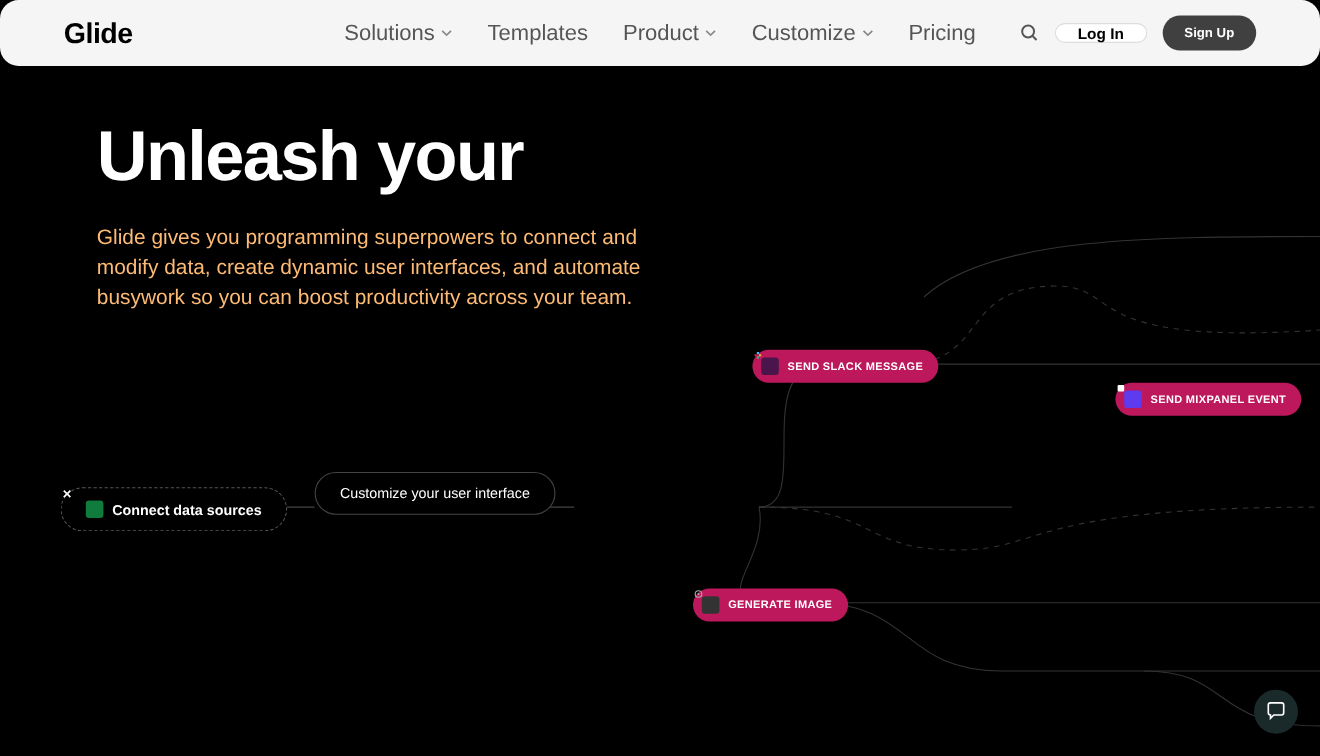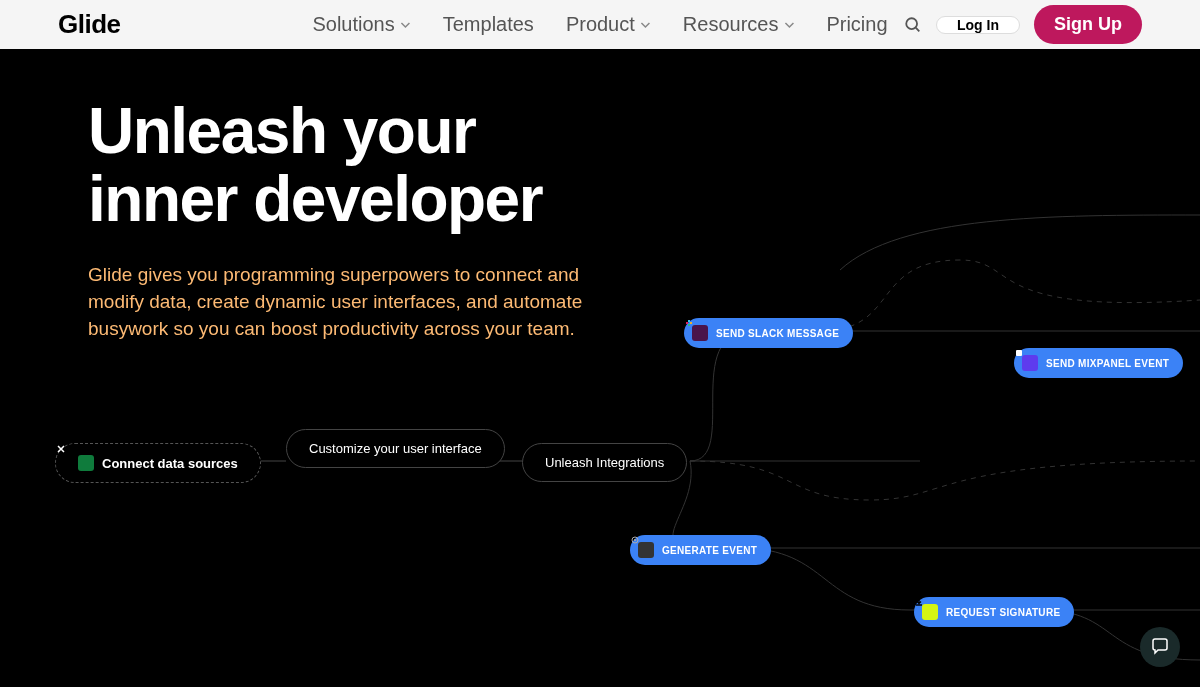--- a/index.html
+++ b/index.html
@@ -11,27 +11,28 @@
       font-family: -apple-system, BlinkMacSystemFont, 'Segoe UI', Helvetica, Arial, sans-serif;
       width: 1200px;
       height: 687px;
       background: #000;
       overflow: hidden;
       position: relative;
     }
     
     
     .header {
-      height: 49px;
+      height: 60px;
       background: #f5f5f5;
       display: flex;
       align-items: center;
       padding: 0 58px;
       position: relative;
       z-index: 10;
+      border-radius: 17px;
     }
     .logo {
       font-size: 26px;
       font-weight: 700;
       letter-spacing: -0.5px;
       color: #000;
     }
     .nav {
       display: flex;
       gap: 32px;
@@ -69,25 +70,25 @@
       background: #fff;
       border: 1px solid #ddd;
       border-radius: 20px;
       padding: 0 20px;
       font-size: 14px;
       font-weight: 600;
       color: #000;
       cursor: pointer;
     }
     .btn-signup {
-      background: #be185d;
+      background: #404040;
       border: none;
       border-radius: 20px;
       padding: 9px 20px;
-      font-size: 18px;
+      font-size: 12px;
       font-weight: 600;
       color: #fff;
       cursor: pointer;
     }
     
     
     .hero {
       padding: 48px 88px 0;
       color: #fff;
       position: relative;
@@ -143,21 +144,21 @@
       font-weight: 500;
     }
     .pill-dashed {
       border: 1.5px dashed #555;
       padding: 11px 22px;
       background: #000;
       font-size: 13px;
       font-weight: 600;
     }
     .pill-small {
-      background: #3b82f6;
+      background: #be185d;
       padding: 7px 14px 7px 8px;
       font-size: 10px;
       font-weight: 700;
       letter-spacing: 0.3px;
     }
     .pill-icon {
       width: 16px;
       height: 16px;
       border-radius: 3px;
       display: inline-flex;
@@ -198,21 +199,21 @@
     <div class="nav-item">
       <span>Templates</span>
     </div>
     <div class="nav-item">
       <span>Product</span>
       <svg class="chevron" viewBox="0 0 10 10">
           <path d="M1 3 L5 7 L9 3" stroke="#888" stroke-width="1.5" fill="none"></path>
         </svg>
     </div>
     <div class="nav-item">
-      <span>Resources</span>
+      <span>Customize</span>
       <svg class="chevron" viewBox="0 0 10 10">
           <path d="M1 3 L5 7 L9 3" stroke="#888" stroke-width="1.5" fill="none"></path>
         </svg>
     </div>
     <div class="nav-item">
       <span>Pricing</span>
     </div>
   </nav>
   <div class="header-right">
     <svg class="search-icon" viewBox="0 0 20 20" fill="none">
@@ -220,21 +221,20 @@
       <path d="M13 13 L17 17" stroke="#555" stroke-width="2"></path>
     </svg>
     <button class="btn-login">Log In</button>
     <button class="btn-signup">Sign Up</button>
   </div>
 </header>
 
 <section class="hero">
   <h1>
     <span>Unleash your</span><br>
-    <span>inner developer</span>
   </h1>
   <p>Glide gives you programming superpowers to connect and modify data, create dynamic user interfaces, and automate busywork so you can boost productivity across your team.</p>
 </section>
 
 <div class="diagram">
 
   <svg width="1200" height="627">
 
     <path d="M 240 401 L 286 401" stroke="#444" stroke-width="1" fill="none"></path>
     <path d="M 469 401 L 522 401" stroke="#444" stroke-width="1" fill="none"></path>
@@ -261,23 +261,20 @@
           <path d="M2 2 L8 8 M8 2 L2 8" stroke="#fff" stroke-width="1.5"></path>
         </svg>
     </span>
     <span>Connect data sources</span>
   </div>
 
   <div class="pill pill-main" style="left:286px; top:369px;">
     <span>Customize your user interface</span>
   </div>
 
-  <div class="pill pill-main" style="left:522px; top:383px;">
-    <span>Unleash Integrations</span>
-  </div>
 
   <div class="pill pill-small" style="left:684px; top:258px;">
     <span class="pill-icon" style="background:#4a154b;">
       <svg width="10" height="10" viewBox="0 0 10 10">
         <rect x="2" y="4" width="2" height="2" fill="#e01e5a"></rect>
         <rect x="4" y="2" width="2" height="2" fill="#36c5f0"></rect>
         <rect x="6" y="4" width="2" height="2" fill="#ecb22e"></rect>
         <rect x="4" y="6" width="2" height="2" fill="#2eb67d"></rect>
       </svg>
     </span>
@@ -294,30 +291,22 @@
   </div>
 
 
   <div class="pill pill-small" style="left:630px; top:475px;">
     <span class="pill-icon" style="background:#333;">
       <svg width="10" height="10" viewBox="0 0 10 10" fill="none">
           <circle cx="5" cy="5" r="3" stroke="#aaa" stroke-width="1"></circle>
           <circle cx="5" cy="5" r="1" fill="#aaa"></circle>
         </svg>
     </span>
-    <span>GENERATE EVENT</span>
-  </div>
-
-  <div class="pill pill-small" style="left:914px; top:537px;">
-    <span class="pill-icon" style="background:#d4f512;">
-      <svg width="10" height="10" viewBox="0 0 10 10">
-          <path d="M5 2 L5 6 M3 4.5 L5 6.5 L7 4.5 M2 8 L8 8" stroke="#000" stroke-width="1.3" fill="none"></path>
-        </svg>
-    </span>
-    <span>REQUEST SIGNATURE</span>
-  </div>
+    <span>GENERATE IMAGE</span>
+  </div>
+
 </div>
 
 <div class="chat-bubble">
   <svg width="20" height="20" viewBox="0 0 20 20">
     <path d="M3 4 C3 3 4 2 5 2 L15 2 C16 2 17 3 17 4 L17 11 C17 12 16 13 15 13 L8 13 L5 16 L5 13 C4 13 3 12 3 11 Z" fill="none" stroke="#fff" stroke-width="1.5"></path>
   </svg>
 </div>
 
 </body></html>

